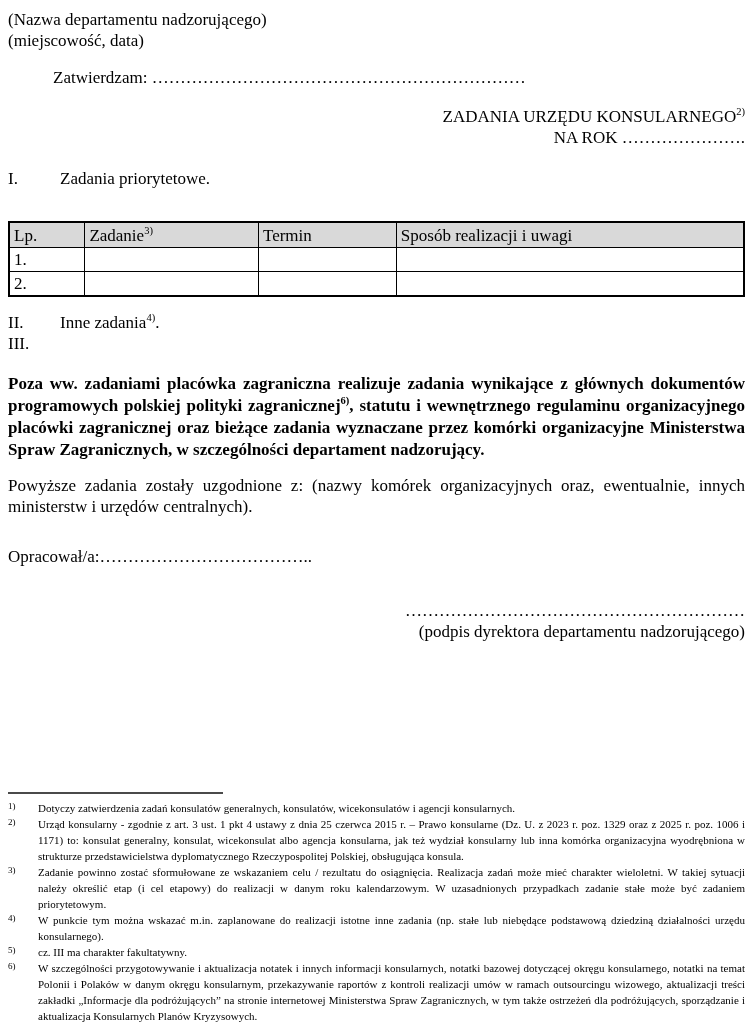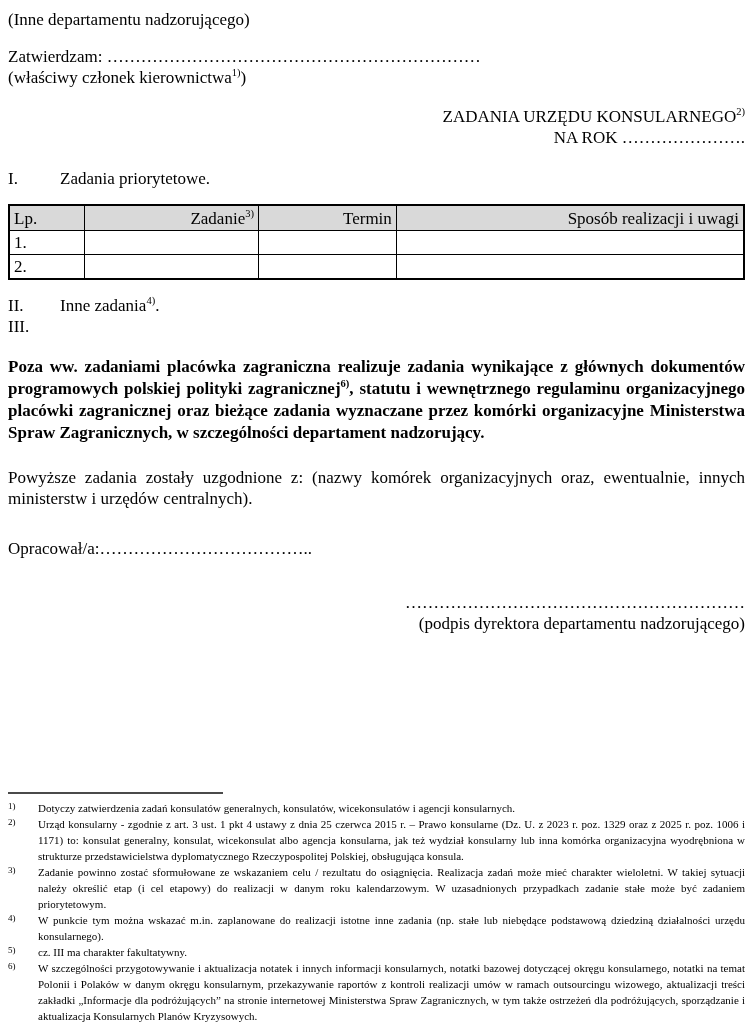--- a/index.html
+++ b/index.html
@@ -8,54 +8,54 @@
     background:#ffffff; color:#000000;
     font-family:"Liberation Serif","DejaVu Serif",serif;
     font-size:17px; line-height:21px;
     box-sizing:border-box;
     padding:9px 5px 6px 8px;
     display:flex; flex-direction:column;
     overflow:hidden;
   }
   .sup { font-size:0.62em; vertical-align:super; line-height:0; }
   .top-block div { white-space:nowrap; }
-  .approval-block { margin-top:16px; }
+  .approval-block { margin-top:16px;margin-left:45px; }
   .title-block { margin-top:18px; text-align:right; }
   .title-note { font-size:14px; line-height:18px; }
   .section-line { display:flex; }
   .section-line .numeral { width:52px; flex:0 0 52px; }
   .section-i { margin-top:20px; }
   .section-ii { margin-top:15px; }
   table.tasks {
     border-collapse:collapse;
     width:737px;
-    margin-top:15px;
+    margin-top:32px;
     border:2px solid #000;
     padding-left:44px;
   }
   table.tasks th, table.tasks td {
     border:1px solid #000;
     font-weight:normal;
     font-size:17px;
     padding:1px 4px;
   }
-  table.tasks th { background:#d9d9d9; text-align:right; height:22px; }
+  table.tasks th { background:#d9d9d9; text-align:left; height:22px; }
   table.tasks th.col-lp { text-align:left; }
   table.tasks td { height:21px; text-align:left; }
   .col-lp { width:67px; }
   .col-zadanie { width:166px; }
   .col-termin { width:130px; }
   .col-sposob { width:342px; }
   .bold-para {
     margin-top:19px;
     font-weight:bold;
     text-align:justify;
     line-height:22px;
   }
-  .agreed-para { margin-top:23px; text-align:justify; }
+  .agreed-para { margin-top:14px; text-align:justify; }
   .prepared-line { margin-top:29px; }
   .signature-block { margin-top:33px; text-align:right; }
   .footnotes { margin-top:auto; }
   .fn-separator {
     width:215px; height:0;
     border-top:2px solid #4a4a4a;
     margin-bottom:6px;
   }
   .footnote {
     position:relative;
@@ -65,26 +65,26 @@
   }
   .footnote .fn-num {
     position:absolute; left:0; top:-2px;
     font-size:9px;
   }
 </style>
 </head>
 <body>
 
 <div class="top-block">
-  <div>(Inne departamentu nadzorującego)</div>
+  <div>(Nazwa departamentu nadzorującego)</div>
+  <div>(miejscowość, data)</div>
 </div>
 
 <div class="approval-block">
   <div>Zatwierdzam: …………………………………………………………</div>
-  <div><span>(właściwy członek kierownictwa</span><span class="sup">1)</span><span>)</span></div>
 </div>
 
 <div class="title-block">
   <div><span>ZADANIA URZĘDU KONSULARNEGO</span><span class="sup">2)</span></div>
   <div>NA ROK ………………….</div>
 </div>
 
 <div class="section-line section-i">
   <span class="numeral">I.</span>
   <span>Zadania priorytetowe.</span>

